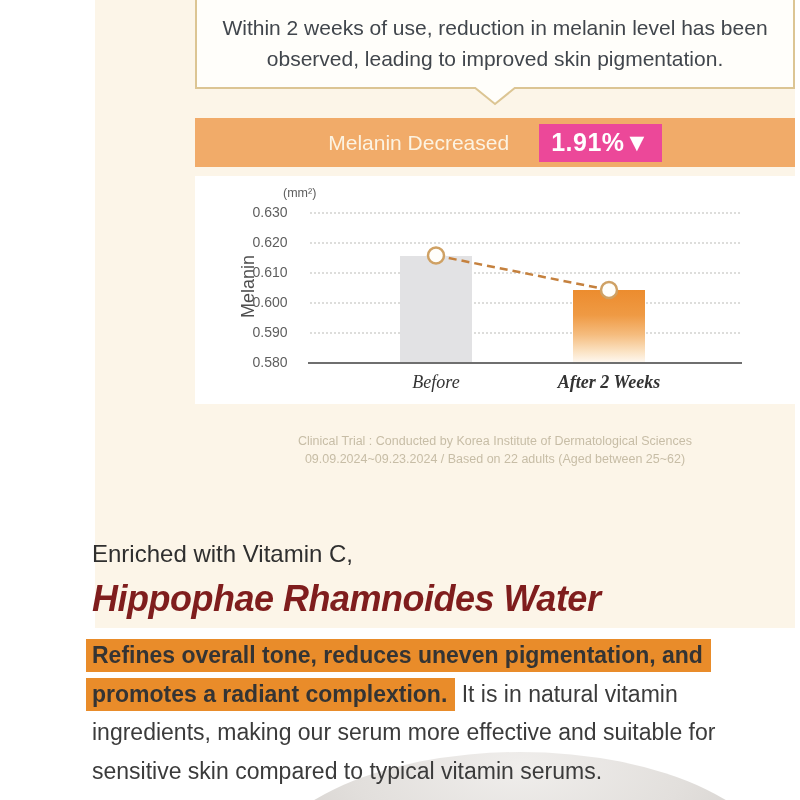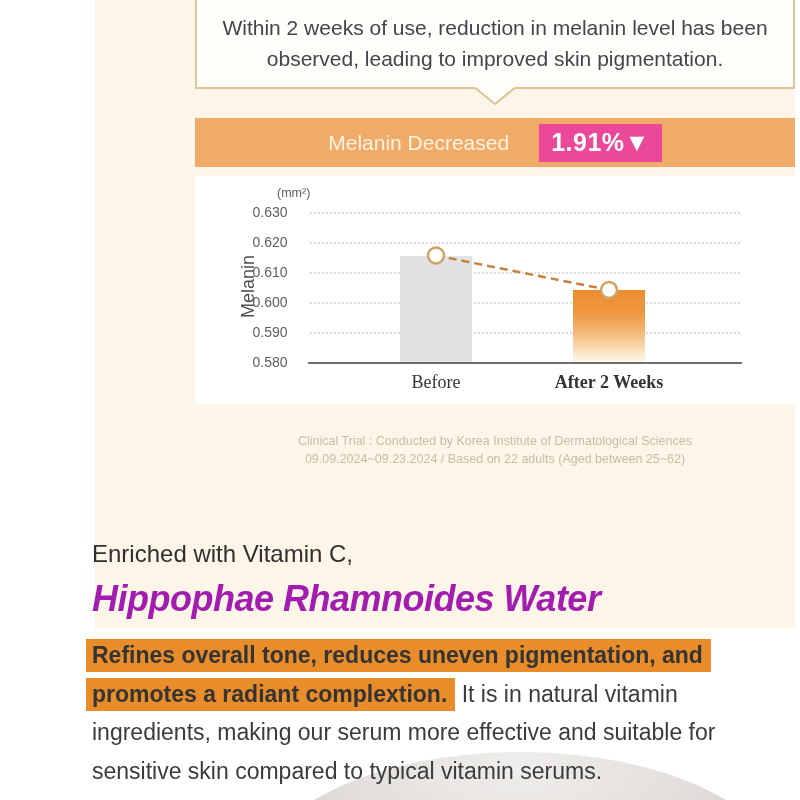--- a/index.html
+++ b/index.html
@@ -20,39 +20,39 @@
           display:flex;align-items:center;justify-content:center;gap:30px;}
   .banner-label{font-size:21px;color:#FCF3E2;}
   .badge{background:#ec4899;color:#ffffff;font-size:25px;font-weight:bold;
          padding:4px 12px 5px 12px;letter-spacing:.5px;}
 
   
   .chart{position:absolute;left:100px;top:176px;width:600px;height:228px;background:#ffffff;}
   .gridline{position:absolute;left:115px;width:430px;height:0;border-top:2px dotted #DDDDDB;}
   .baseline{position:absolute;left:113px;width:434px;height:2px;background:#6F6F6F;}
   .ytick{position:absolute;left:45px;width:60px;text-align:center;font-size:14px;color:#5E5E5E;}
-  .yunit{position:absolute;left:82px;top:10px;font-size:12.5px;color:#5E5E5E;}
+  .yunit{position:absolute;left:88px;top:10px;font-size:12.5px;color:#5E5E5E;}
   .ytitle{position:absolute;left:18px;top:100px;width:70px;text-align:center;font-size:18px;color:#4E4E4E;
           transform:rotate(-90deg);transform-origin:center;}
   .bar{position:absolute;width:72px;}
   .bar-flat{background:#E2E2E4;}
   .bar-gradient{background:linear-gradient(180deg,#EC8C2E 0%,#EF9A44 35%,#F5BC7E 62%,#FBE2C2 85%,#FEF7EE 100%);}
   .chart-svg{position:absolute;left:0;top:0;}
   .xlabel{position:absolute;width:180px;text-align:center;font-family:"Liberation Serif",serif;
-          font-size:18px;color:#333333;}
+          font-size:18px;color:#333333;font-style:italic;}
   .xlabel.bold{font-weight:bold;}
 
   
   .footnote{position:absolute;left:50px;top:432px;width:700px;text-align:center;
             font-size:12.5px;line-height:18px;color:#C7BDA6;}
 
   
   .copy{position:absolute;left:92px;top:540px;width:632px;}
   .intro{font-size:24px;color:#2F2F2F;}
-  .headline{margin-top:10px;font-size:36px;font-weight:bold;font-style:italic;color:#a21caf;
+  .headline{margin-top:10px;font-size:36px;font-weight:bold;font-style:italic;color:#7f1d1d;
             letter-spacing:-0.5px;}
   .para{position:relative;z-index:2;margin-top:16px;font-size:23px;line-height:38.5px;color:#3B3B3B;}
   .hl{background:#E98C2A;font-weight:bold;color:#343434;padding:3px 8px 4px 6px;margin-left:-6px;
       -webkit-box-decoration-break:clone;box-decoration-break:clone;}
 
   
   .head-photo{position:absolute;left:258px;top:752px;width:524px;height:140px;z-index:1;
               border-radius:50% 50% 0 0 / 90% 90% 0 0;
               background:radial-gradient(ellipse at 50% 10%,#F0EEEC 0%,#E2DFDC 45%,#D2CECB 80%,#C9C5C2 100%);}
 </style>

